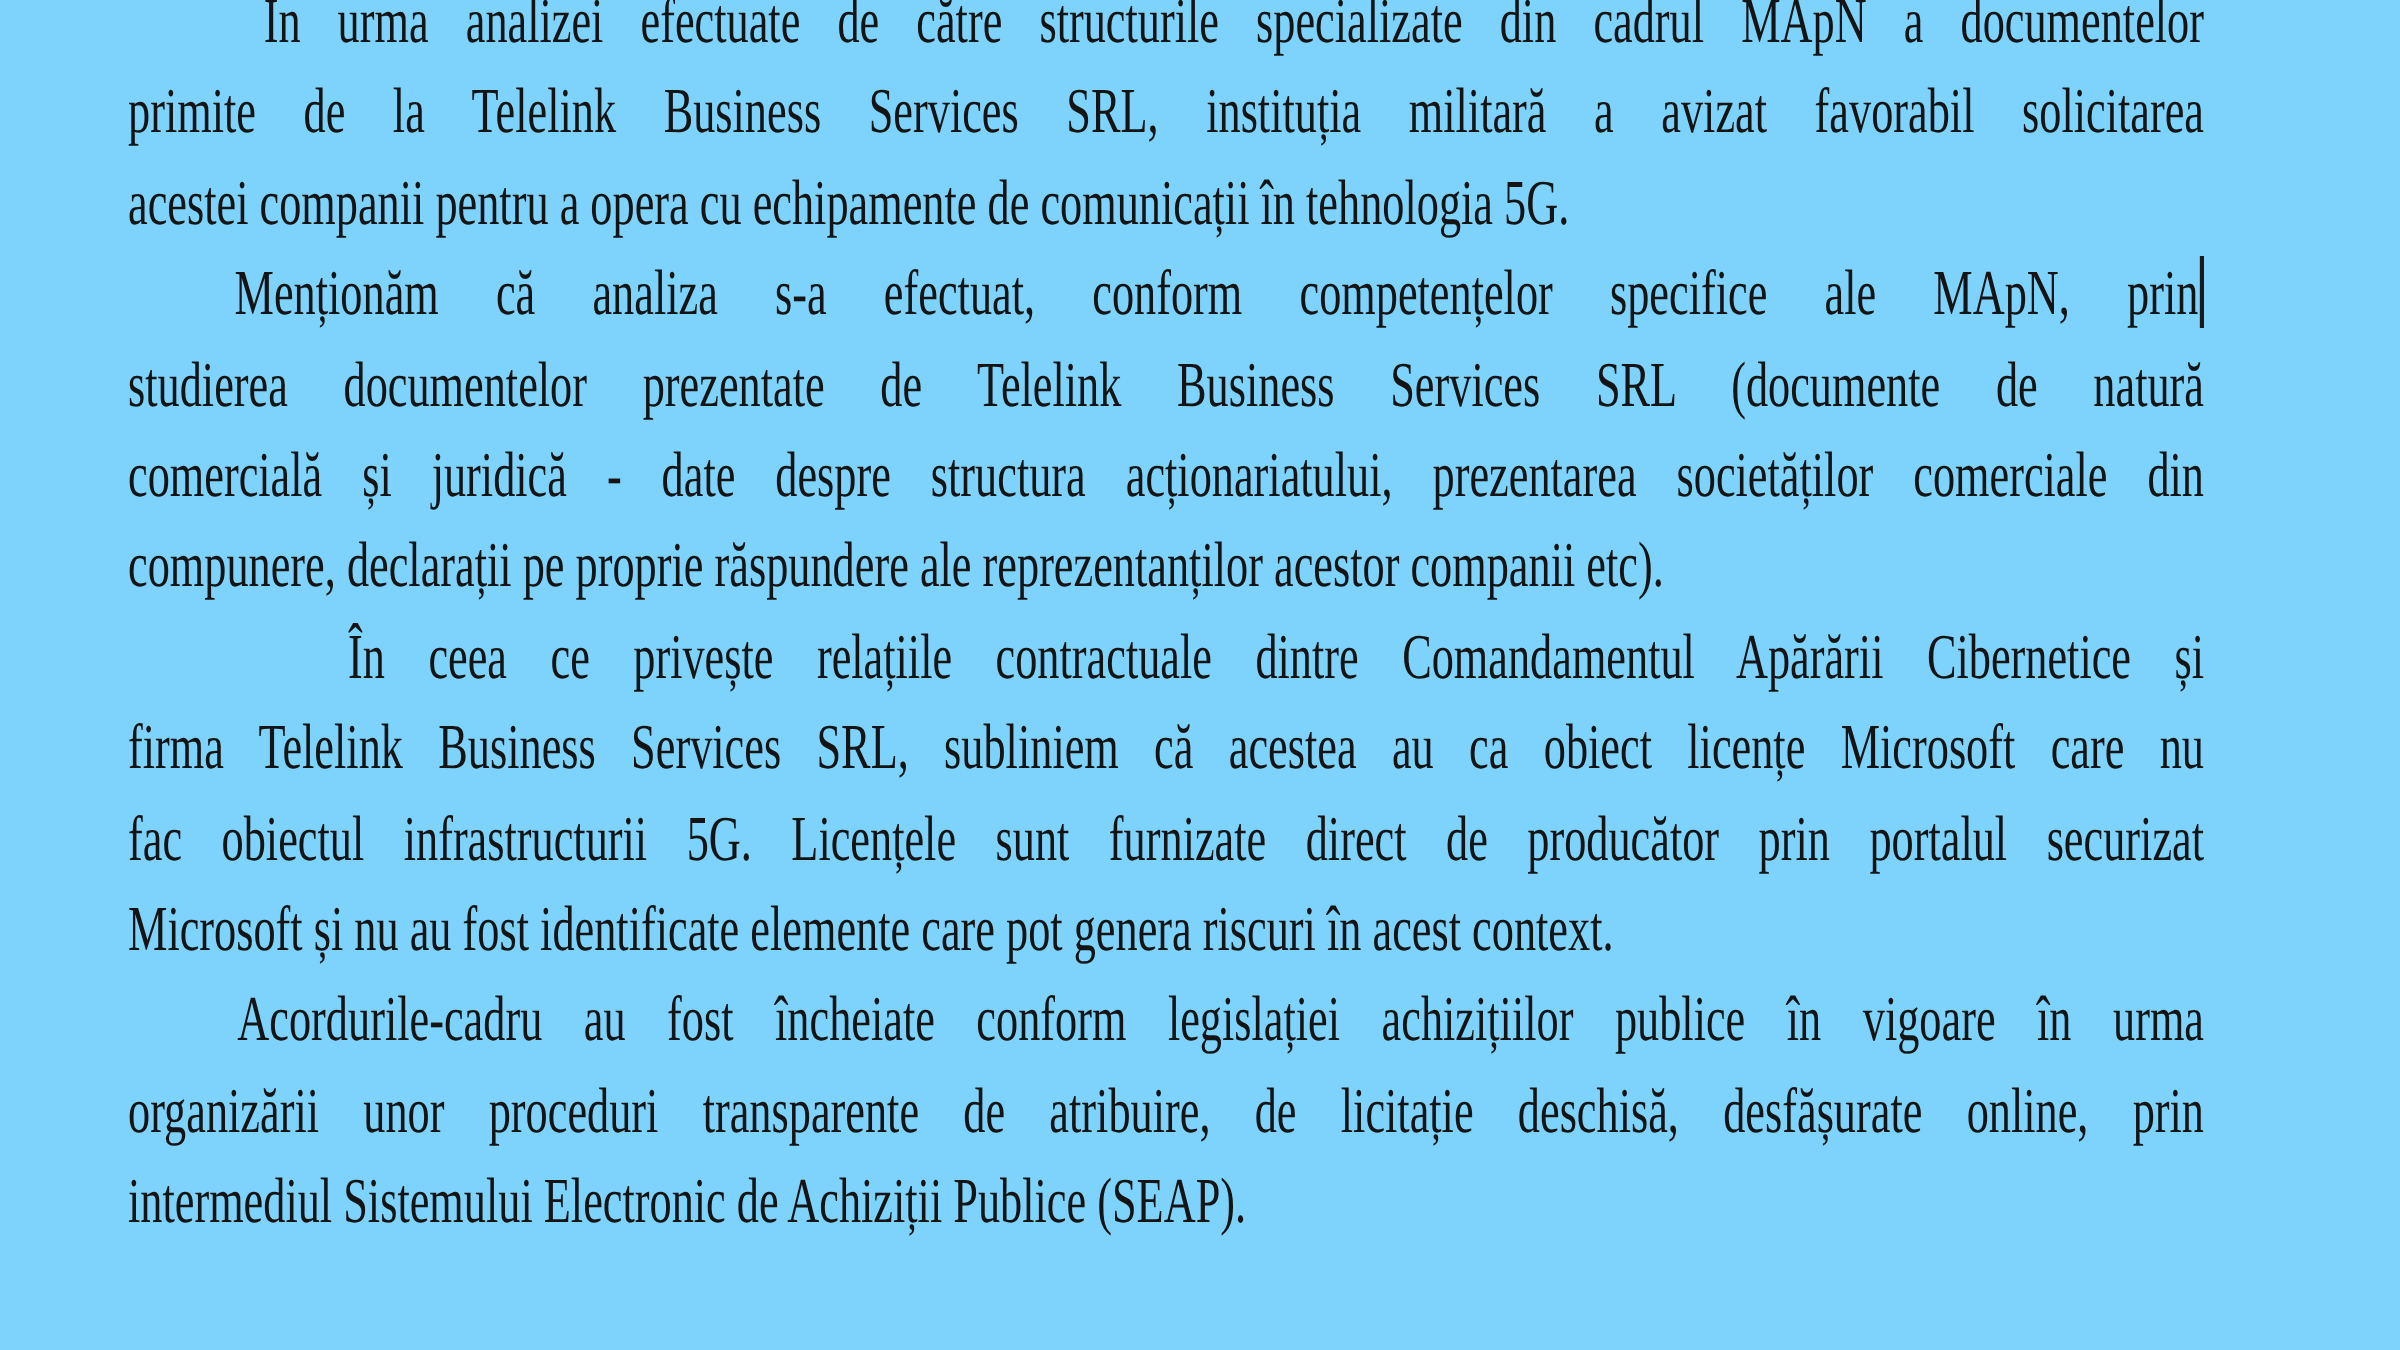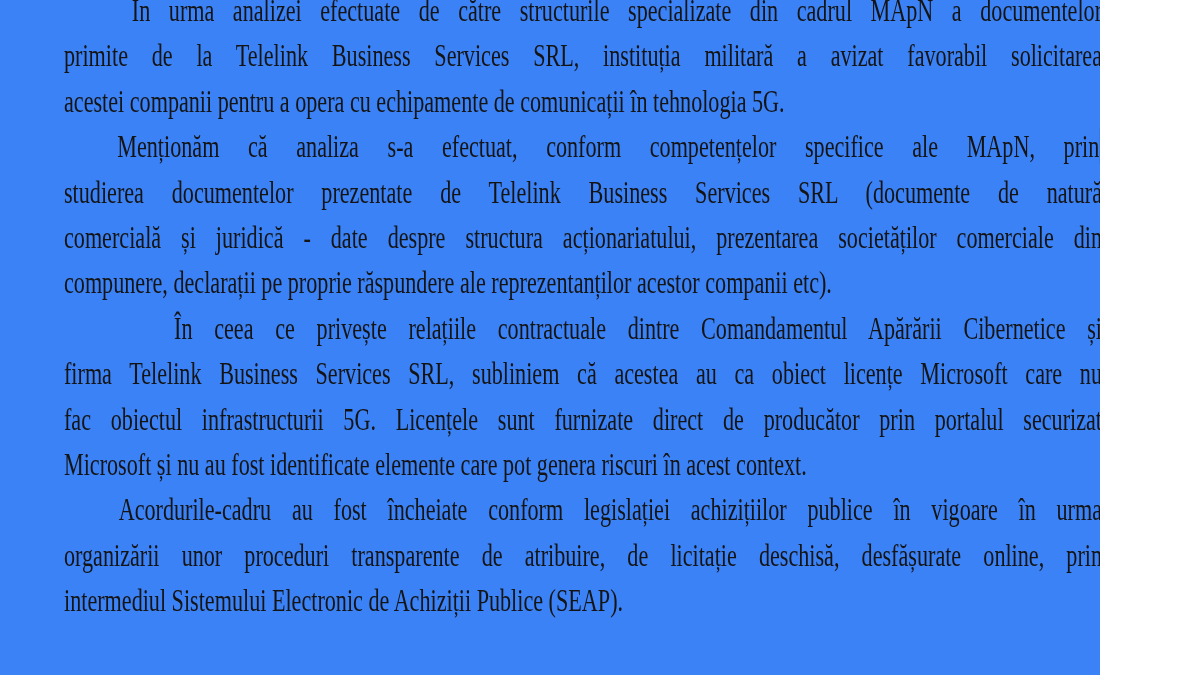--- a/index.html
+++ b/index.html
@@ -7,23 +7,23 @@
     padding: 0;
   }
   body {
     width: 1200px;
     height: 675px;
     overflow: hidden;
     background: #ffffff;
   }
   .page {
     position: relative;
-    width: 1100px;
+    width: 1200px;
     height: 675px;
-    background: #3b82f6;
+    background: #7dd3fc;
     overflow: hidden;
   }
   
   .text-block {
     position: absolute;
     left: 64px;
     top: -12px;
     width: 1500px;
     transform: scaleX(0.692);
     transform-origin: 0 0;

